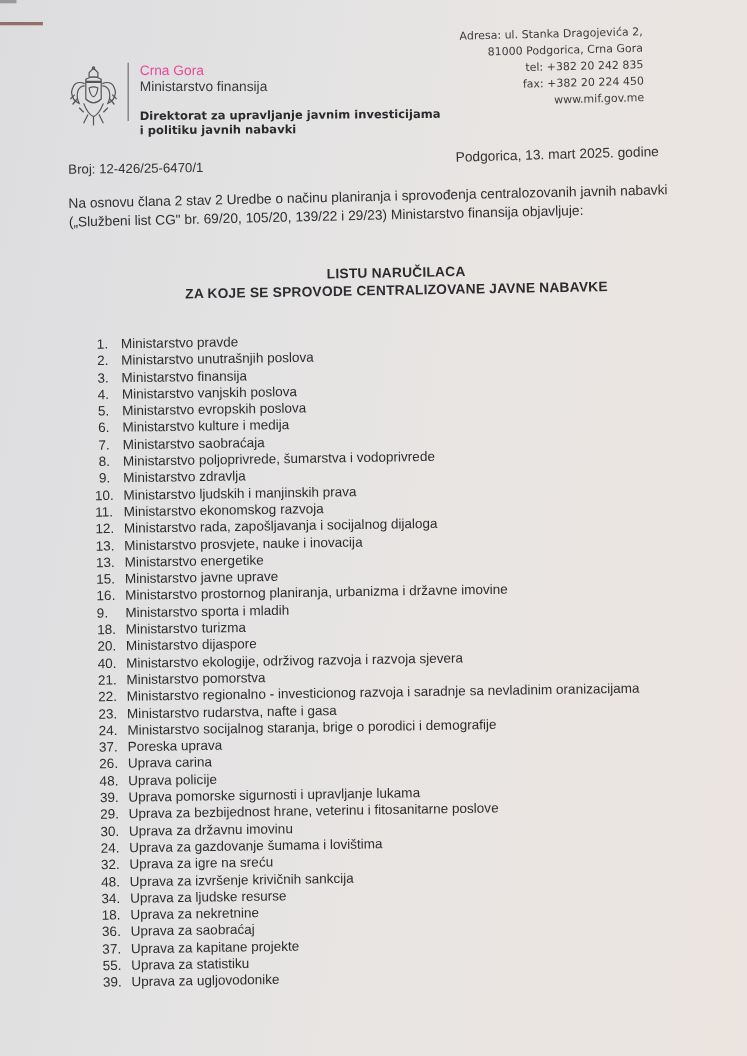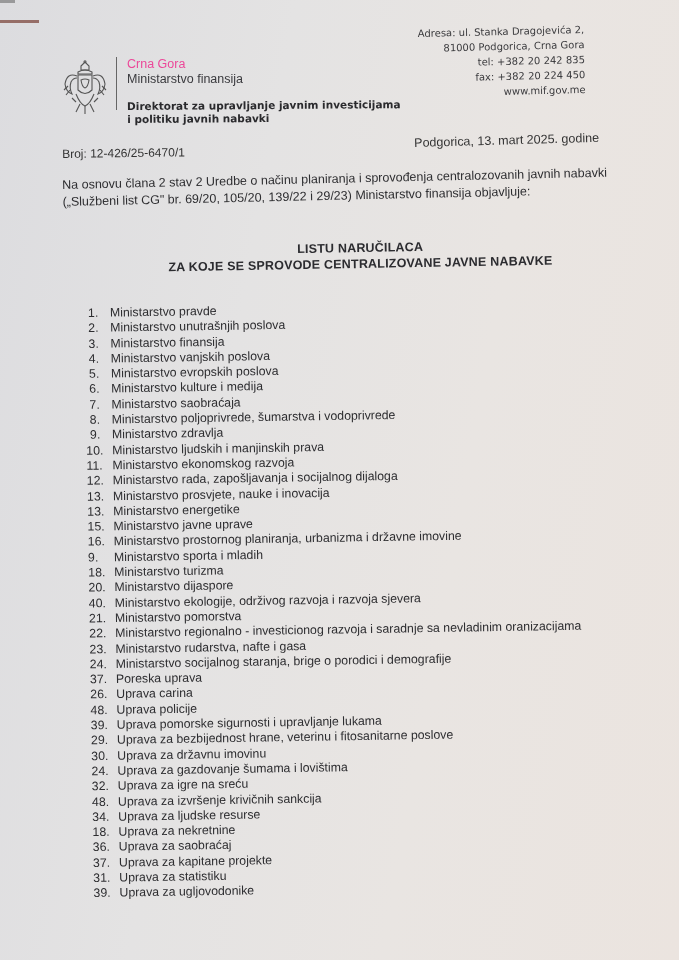--- a/index.html
+++ b/index.html
@@ -143,16 +143,16 @@
       <li style="transform: translate(6.75px, -0.76px) rotate(-0.9deg); transform-origin: left center;"><span class="num">39.</span><span class="txt">Uprava pomorske sigurnosti i upravljanje lukama</span></li>
       <li style="transform: translate(7px, -0.78px) rotate(-0.9deg); transform-origin: left center;"><span class="num">29.</span><span class="txt">Uprava za bezbijednost hrane, veterinu i fitosanitarne poslove</span></li>
       <li style="transform: translate(7.25px, -0.81px) rotate(-0.9deg); transform-origin: left center;"><span class="num">30.</span><span class="txt">Uprava za državnu imovinu</span></li>
       <li style="transform: translate(7.5px, -0.84px) rotate(-0.9deg); transform-origin: left center;"><span class="num">24.</span><span class="txt">Uprava za gazdovanje šumama i lovištima</span></li>
       <li style="transform: translate(7.75px, -0.87px) rotate(-0.9deg); transform-origin: left center;"><span class="num">32.</span><span class="txt">Uprava za igre na sreću</span></li>
       <li style="transform: translate(8px, -0.9px) rotate(-0.9deg); transform-origin: left center;"><span class="num">48.</span><span class="txt">Uprava za izvršenje krivičnih sankcija</span></li>
       <li style="transform: translate(8.25px, -0.92px) rotate(-0.9deg); transform-origin: left center;"><span class="num">34.</span><span class="txt">Uprava za ljudske resurse</span></li>
       <li style="transform: translate(8.5px, -0.95px) rotate(-0.9deg); transform-origin: left center;"><span class="num">18.</span><span class="txt">Uprava za nekretnine</span></li>
       <li style="transform: translate(8.75px, -0.98px) rotate(-0.9deg); transform-origin: left center;"><span class="num">36.</span><span class="txt">Uprava za saobraćaj</span></li>
       <li style="transform: translate(9px, -1.01px) rotate(-0.9deg); transform-origin: left center;"><span class="num">37.</span><span class="txt">Uprava za kapitane projekte</span></li>
-      <li style="transform: translate(9.25px, -1.04px) rotate(-0.9deg); transform-origin: left center;"><span class="num">31.</span><span class="txt">Uprava za statistiku</span></li>
+      <li style="transform: translate(9.25px, -1.04px) rotate(-0.9deg); transform-origin: left center;"><span class="num">55.</span><span class="txt">Uprava za statistiku</span></li>
       <li style="transform: translate(9.5px, -1.06px) rotate(-0.9deg); transform-origin: left center;"><span class="num">39.</span><span class="txt">Uprava za ugljovodonike</span></li>
     </ol>
 </div>
 
 </body></html>

